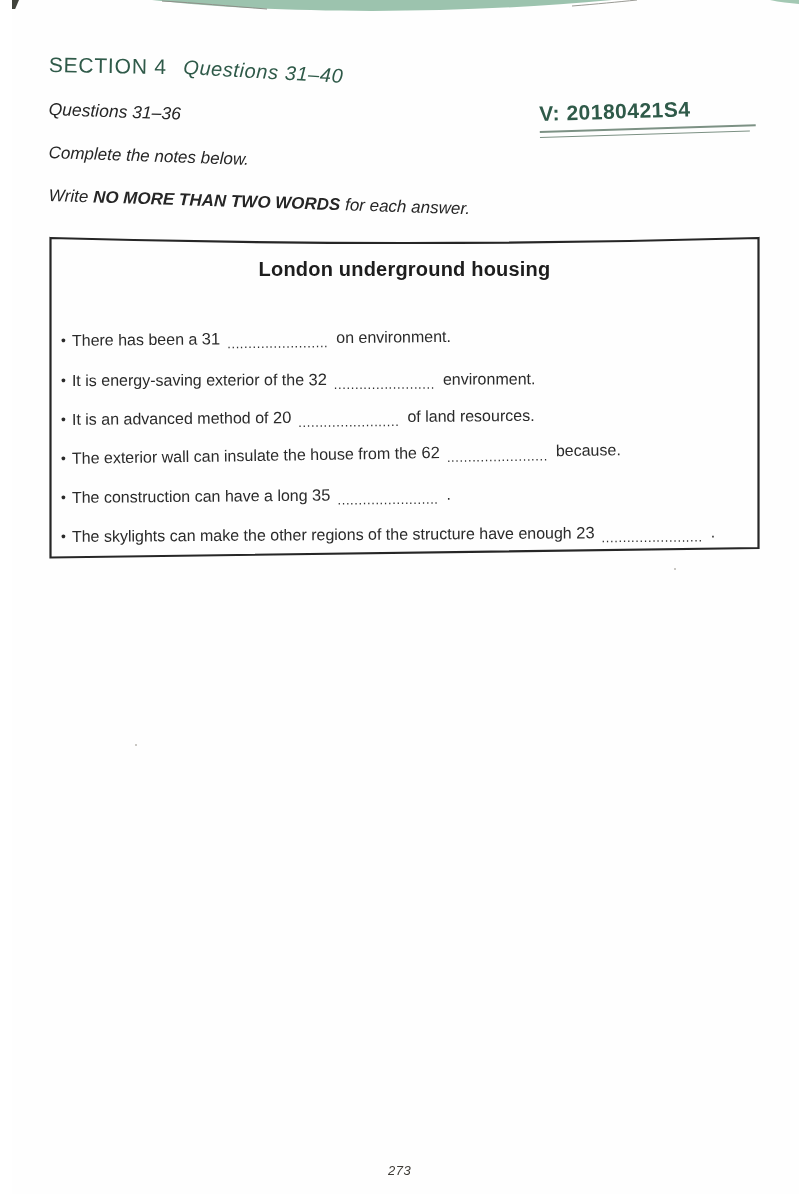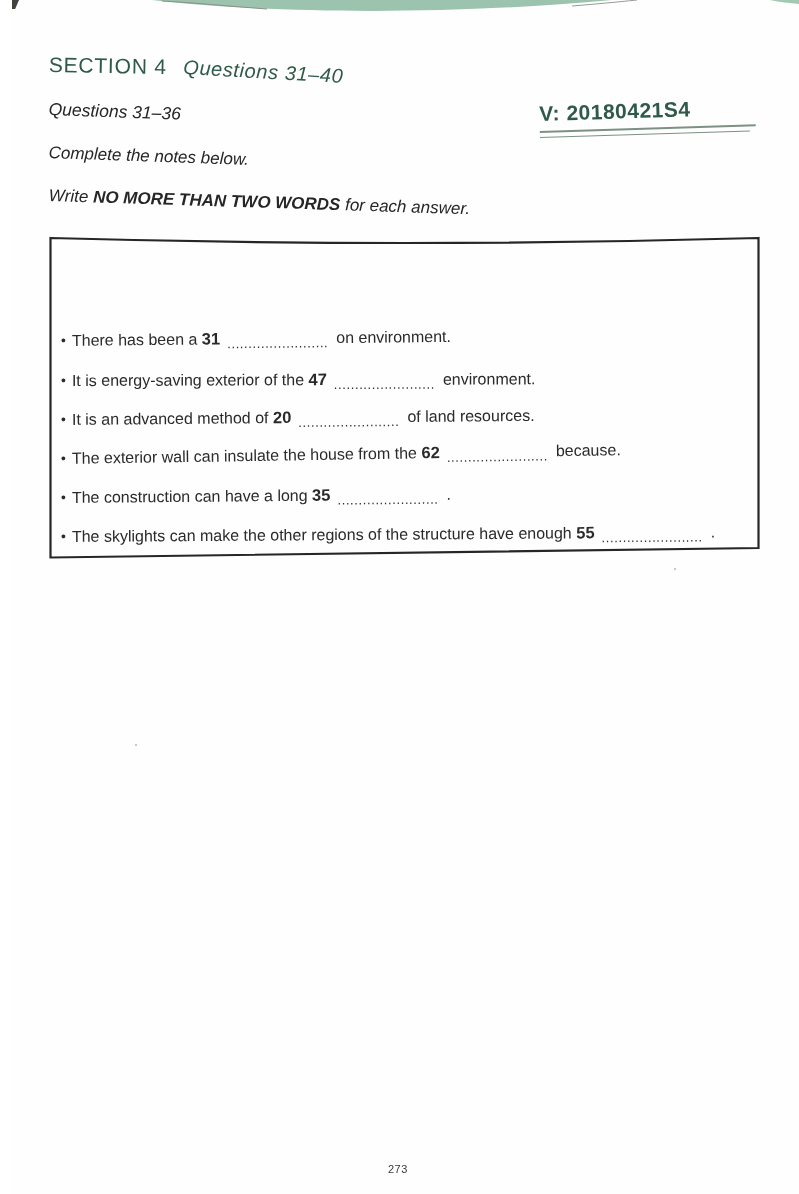--- a/index.html
+++ b/index.html
@@ -122,43 +122,44 @@
     transform-origin: left center;
     white-space: pre-wrap;
   }
   .bullet-row .bullet-marker {
     display: inline-block;
     margin-right: 6px;
     font-size: 14px;
     vertical-align: 1px;
   }
   .bullet-row .q-num {
-    font-weight: bold;
+    font-weight: normal;
     font-size: 16.5px;
   }
   .bullet-row .answer-dots {
     display: inline-block;
     margin: 0 8px 0 7px;
     transform: translateY(4px);
     font-size: 13px;
     letter-spacing: 0.6px;
     color: #2e2e2e;
   }
   .row-0 { top: 329px; transform: rotate(-0.6deg); }
   .row-1 { top: 369px; transform: rotate(-0.2deg); }
   .row-2 { top: 408px; transform: rotate(-0.5deg); }
   .row-3 { top: 447px; transform: rotate(-0.9deg); }
   .row-4 { top: 486px; transform: rotate(-0.5deg); }
   .row-5 { top: 525px; transform: rotate(-0.4deg); }
 
   .page-number {
     left: 376px; top: 1163px;
-    font-size: 11px;
+    font-size: 13px;
     color: #3d3a35;
     letter-spacing: 0.5px;
+    font-style: italic;
   }
   .scan-speck {
     position: absolute;
     width: 2px; height: 2px;
     border-radius: 50%;
     background: #b9b6b0;
   }
   .speck-a { left: 662px; top: 568px; }
   .speck-b { left: 123px; top: 744px; }
 </style>
@@ -187,31 +188,32 @@
   </div>
 
   <div class="abs instruction-1">Complete the notes below.</div>
 
   <div class="abs instruction-2"><span>Write </span><span class="strong">NO MORE THAN TWO WORDS</span><span> for each answer.</span></div>
 
   <svg class="abs notes-box-border" viewBox="0 0 711 324" preserveAspectRatio="none" aria-hidden="true">
     <path d="M 1.5 2 Q 355 12 709.5 2 L 709.5 312 L 1.5 321.5 Z" fill="none" stroke="#262626" stroke-width="2.2" stroke-linejoin="miter"></path>
   </svg>
 
+  <div class="abs notes-title">London underground housing</div>
 
   <div class="abs bullet-row row-0"><span class="bullet-marker">•</span><span>There has been a </span><span class="q-num">31</span><span class="answer-dots">........................</span><span>on environment.</span></div>
 
-  <div class="abs bullet-row row-1"><span class="bullet-marker">•</span><span>It is energy-saving exterior of the </span><span class="q-num">47</span><span class="answer-dots">........................</span><span>environment.</span></div>
+  <div class="abs bullet-row row-1"><span class="bullet-marker">•</span><span>It is energy-saving exterior of the </span><span class="q-num">32</span><span class="answer-dots">........................</span><span>environment.</span></div>
 
   <div class="abs bullet-row row-2"><span class="bullet-marker">•</span><span>It is an advanced method of </span><span class="q-num">20</span><span class="answer-dots">........................</span><span>of land resources.</span></div>
 
   <div class="abs bullet-row row-3"><span class="bullet-marker">•</span><span>The exterior wall can insulate the house from the </span><span class="q-num">62</span><span class="answer-dots">........................</span><span>because.</span></div>
 
   <div class="abs bullet-row row-4"><span class="bullet-marker">•</span><span>The construction can have a long </span><span class="q-num">35</span><span class="answer-dots">........................</span><span>.</span></div>
 
-  <div class="abs bullet-row row-5"><span class="bullet-marker">•</span><span>The skylights can make the other regions of the structure have enough </span><span class="q-num">55</span><span class="answer-dots">........................</span><span>.</span></div>
+  <div class="abs bullet-row row-5"><span class="bullet-marker">•</span><span>The skylights can make the other regions of the structure have enough </span><span class="q-num">23</span><span class="answer-dots">........................</span><span>.</span></div>
 
   <div class="abs page-number">273</div>
 
   <div class="scan-speck speck-a"></div>
   <div class="scan-speck speck-b"></div>
 
 </div>
 
 </body></html>

